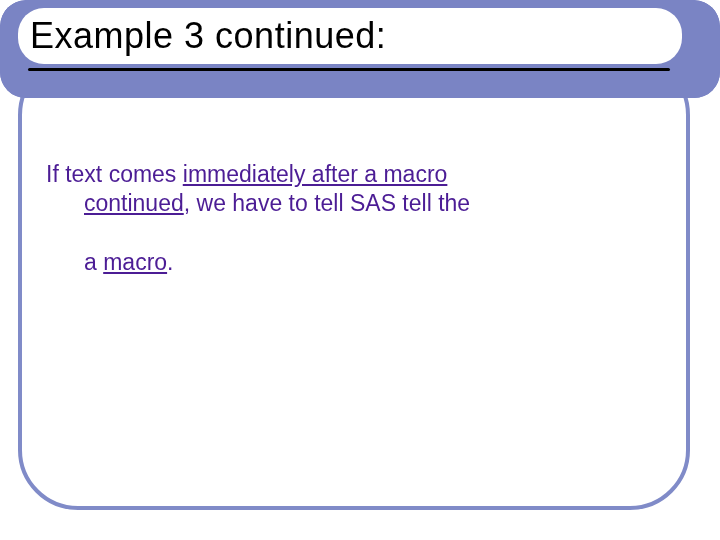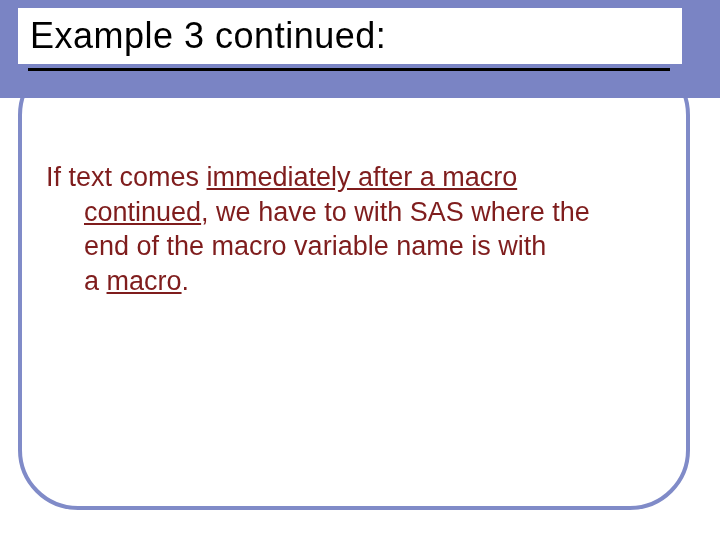--- a/index.html
+++ b/index.html
@@ -1,15 +1,15 @@
 <!DOCTYPE html>
 <html><head>
 <meta charset="utf-8">
 <style>
-  * { margin: 0; padding: 0; box-sizing: border-box; }
+  * { margin: 0; padding: 0; box-sizing: border-box; border-radius: 26px; }
   html, body { width: 720px; height: 540px; overflow: hidden; }
   body {
     font-family: Arial, Helvetica, sans-serif;
     background: #ffffff;
     position: relative;
   }
   .header-band {
     position: absolute;
     top: 0; left: 0; right: 0;
     height: 98px;
@@ -66,23 +66,23 @@
     top: 0; left: 0; right: 0;
     height: 98px;
     background: #7a84c4;
   }
 
   .body-text {
     position: absolute;
     top: 160px;
     left: 46px;
     width: 620px;
-    font-size: 27px;
+    font-size: 23px;
     line-height: 1.28;
-    color: #7f1d1d;
+    color: #4c1d95;
   }
   .body-text .indent {
     display: block;
     padding-left: 38px;
     text-indent: -38px;
   }
   .u { text-decoration: underline; }
 </style>
 </head>
 <body>
@@ -95,18 +95,18 @@
   <div class="band-over z-mask"></div>
 
   <div class="title-box z-title">
     <span class="title-text">Example 3 continued:</span>
   </div>
   <div class="title-underline z-uline"></div>
 
   <div class="body-text z-body">
     <span class="indent">
       <span>If text comes </span><span class="u">immediately after a macro</span><br>
-      <span class="u">continued</span><span>, we have to with SAS where the</span><br>
-      <span>end of the macro variable name is with</span><br>
+      <span class="u">continued</span><span>, we have to tell SAS tell the</span><br>
+      <br>
       <span>a </span><span class="u">macro</span><span>.</span>
     </span>
   </div>
 </div>
 
 </body></html>

